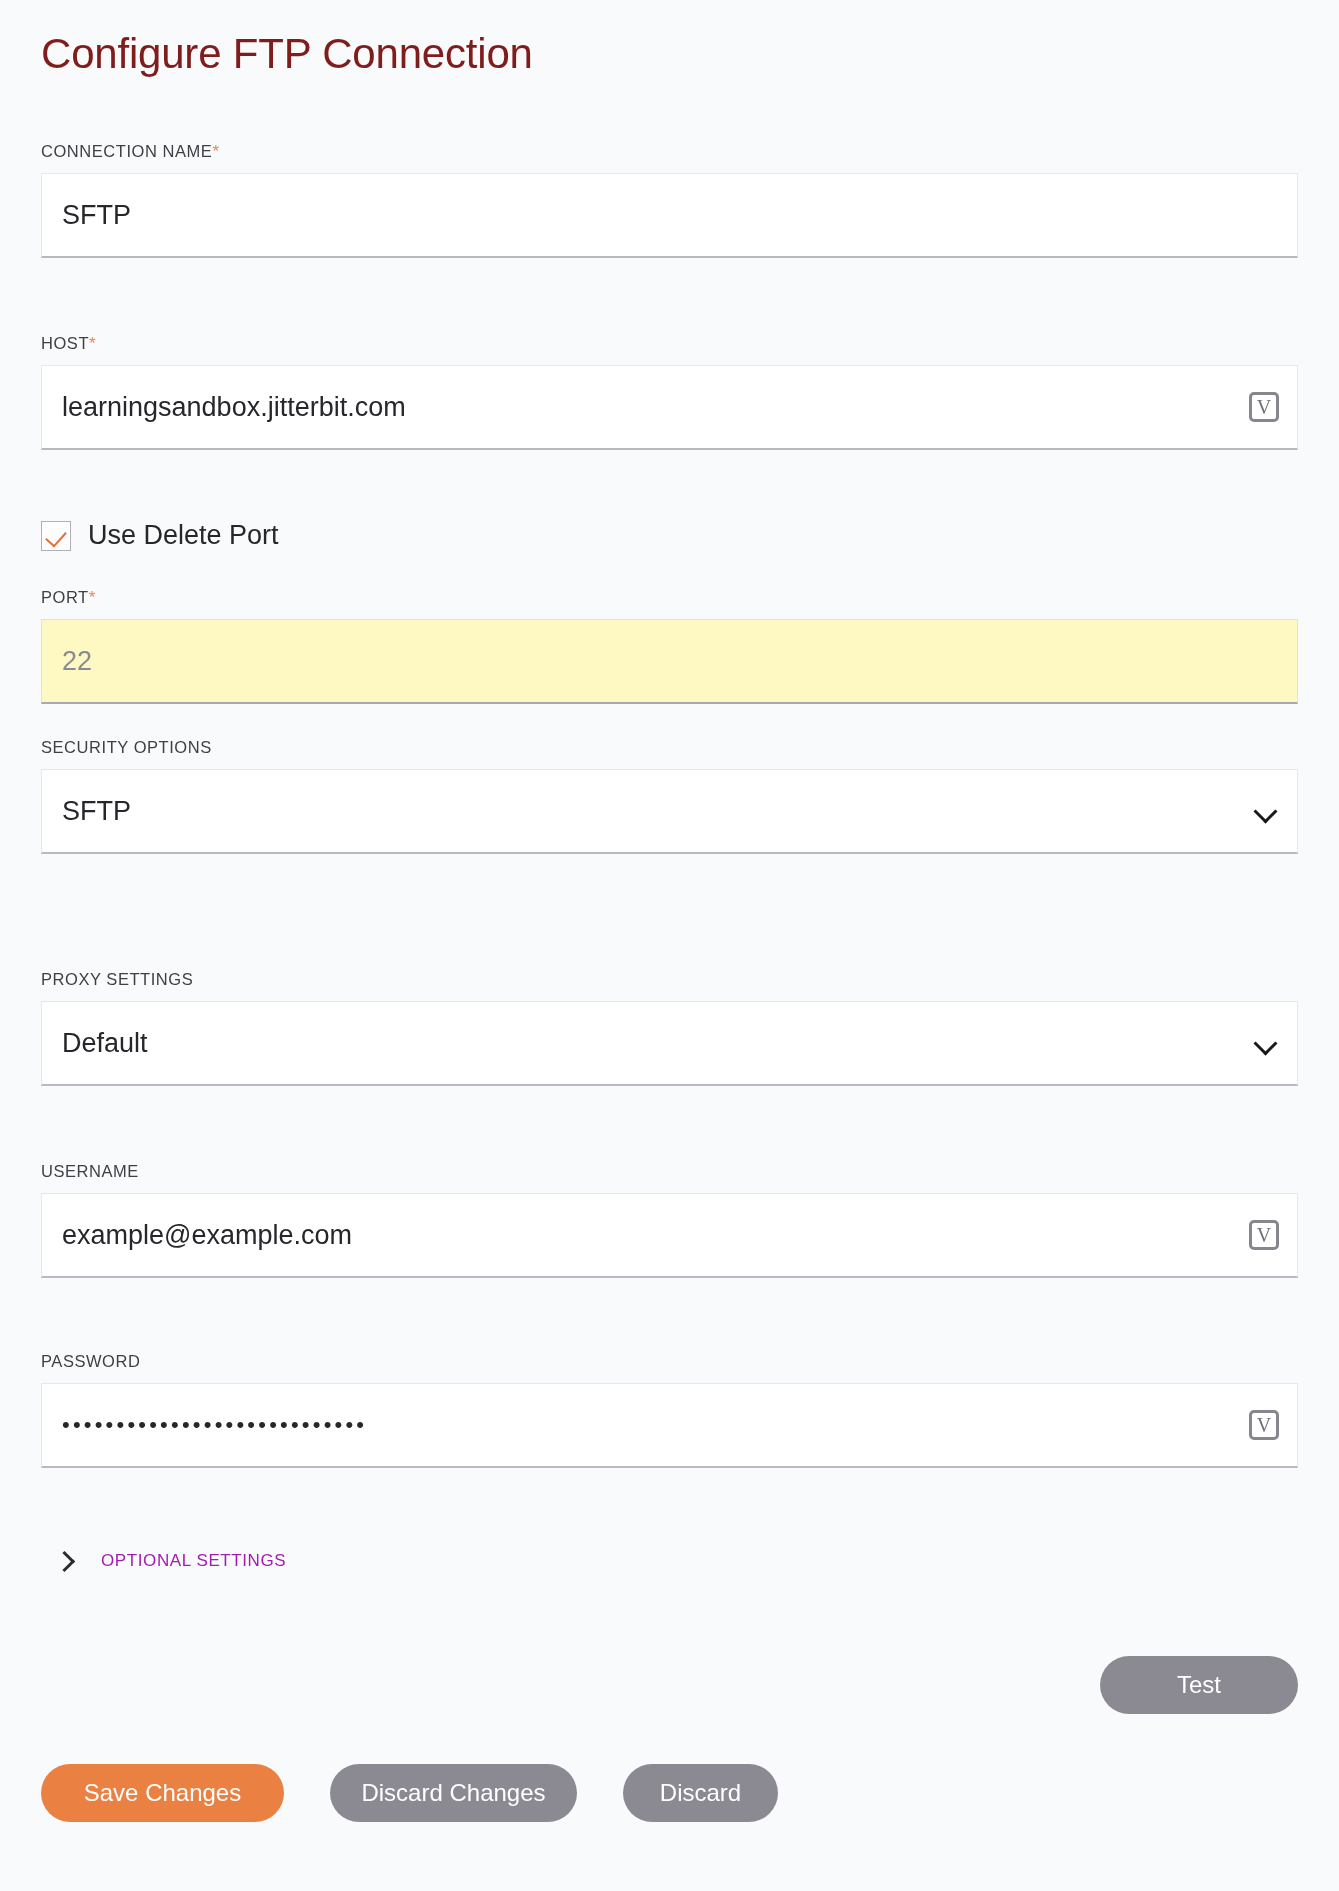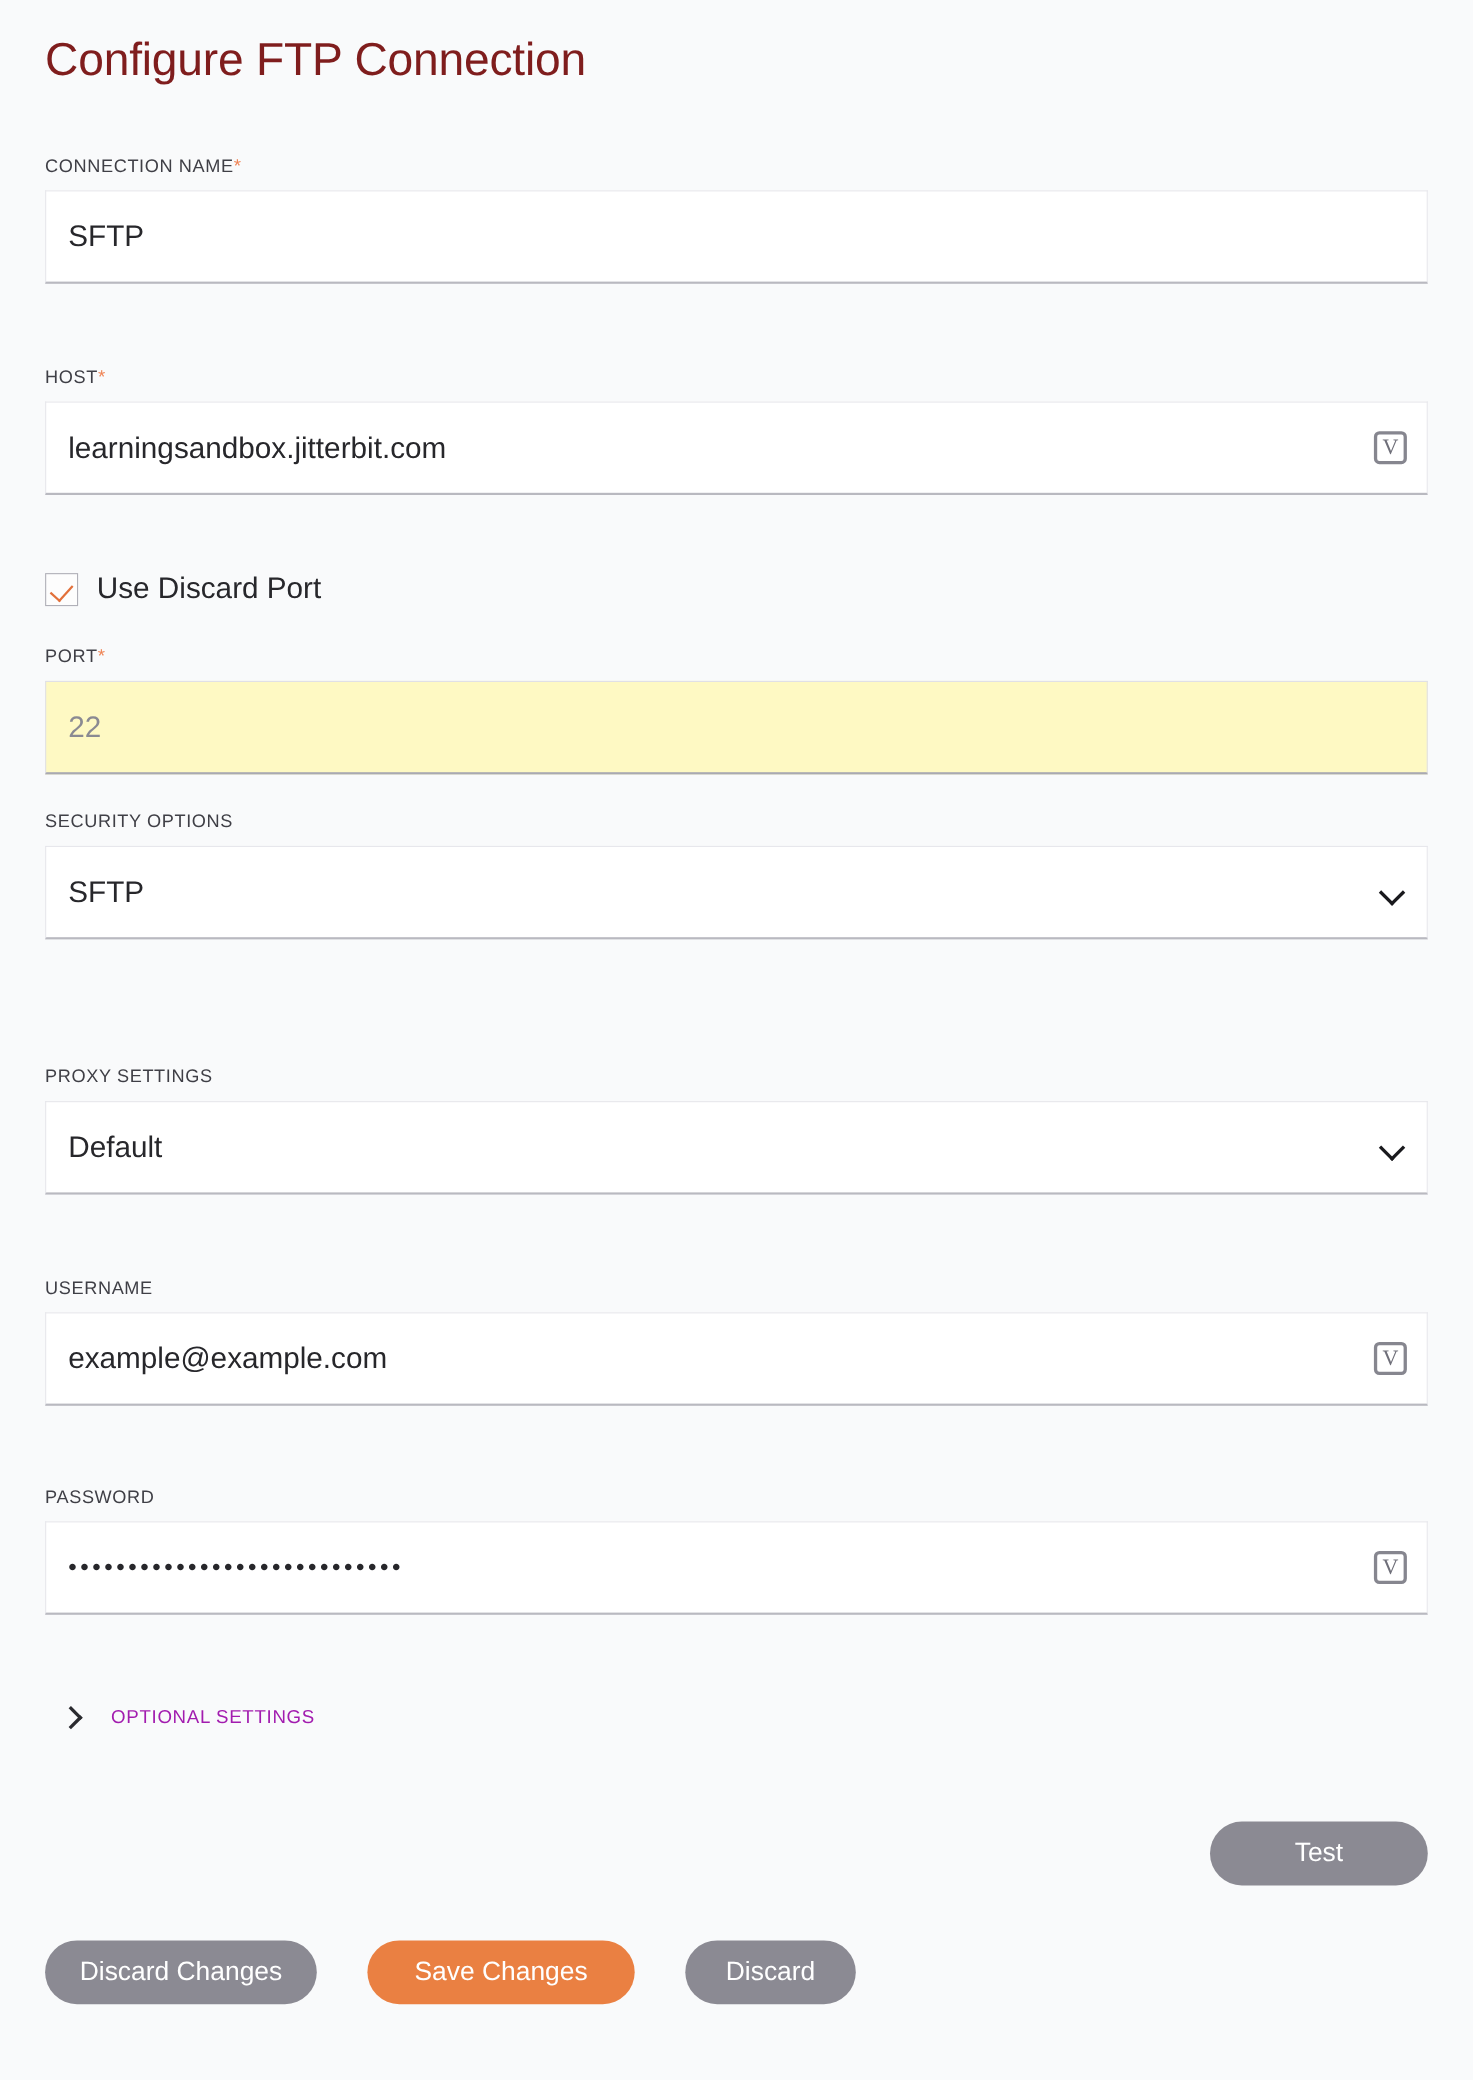--- a/index.html
+++ b/index.html
@@ -266,21 +266,21 @@
     <div class="control">
       <span class="value">learningsandbox.jitterbit.com</span>
       <span class="v-icon">
           <span>V</span>
         </span>
     </div>
   </div>
 
   <div class="checkbox-row" id="row-default-port">
     <span class="checkbox-box"></span>
-    <span class="checkbox-label">Use Discard Port</span>
+    <span class="checkbox-label">Use Delete Port</span>
   </div>
 
   <div class="field-block" id="fld-port">
     <span class="field-label"><span>PORT</span><span class="req-star">*</span></span>
     <div class="control disabled">
       <span class="value">22</span>
     </div>
   </div>
 
   <div class="field-block" id="fld-security">
@@ -322,18 +322,18 @@
   <div class="optional-row" id="row-optional">
     <span class="chev-right"></span>
     <span class="optional-label">OPTIONAL SETTINGS</span>
   </div>
 
   <div class="test-row" id="row-test">
     <button class="btn btn-grey btn-test">Test</button>
   </div>
 
   <div class="footer-row" id="row-footer">
+    <button class="btn btn-orange btn-save">Save Changes</button>
     <button class="btn btn-grey btn-discard">Discard Changes</button>
-    <button class="btn btn-orange btn-save">Save Changes</button>
     <button class="btn btn-grey btn-delete">Discard</button>
   </div>
 
 </div>
 
 </body></html>

